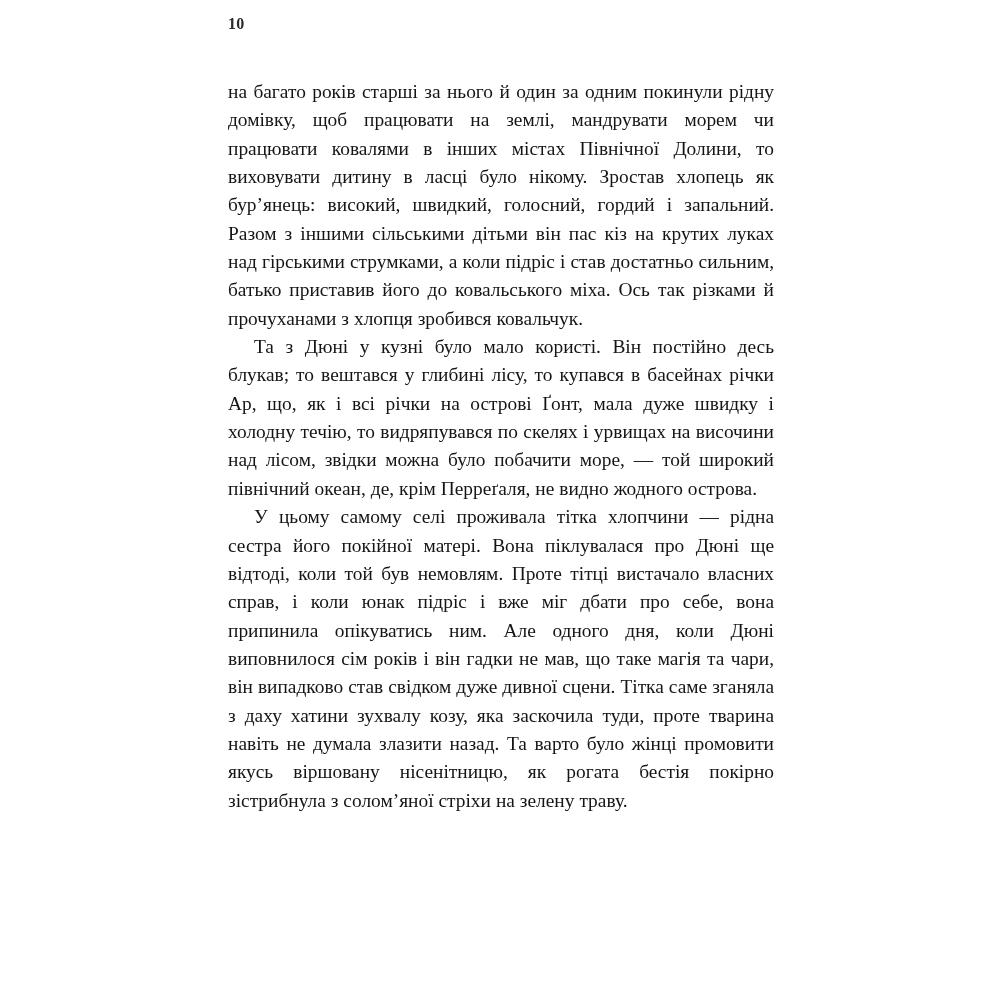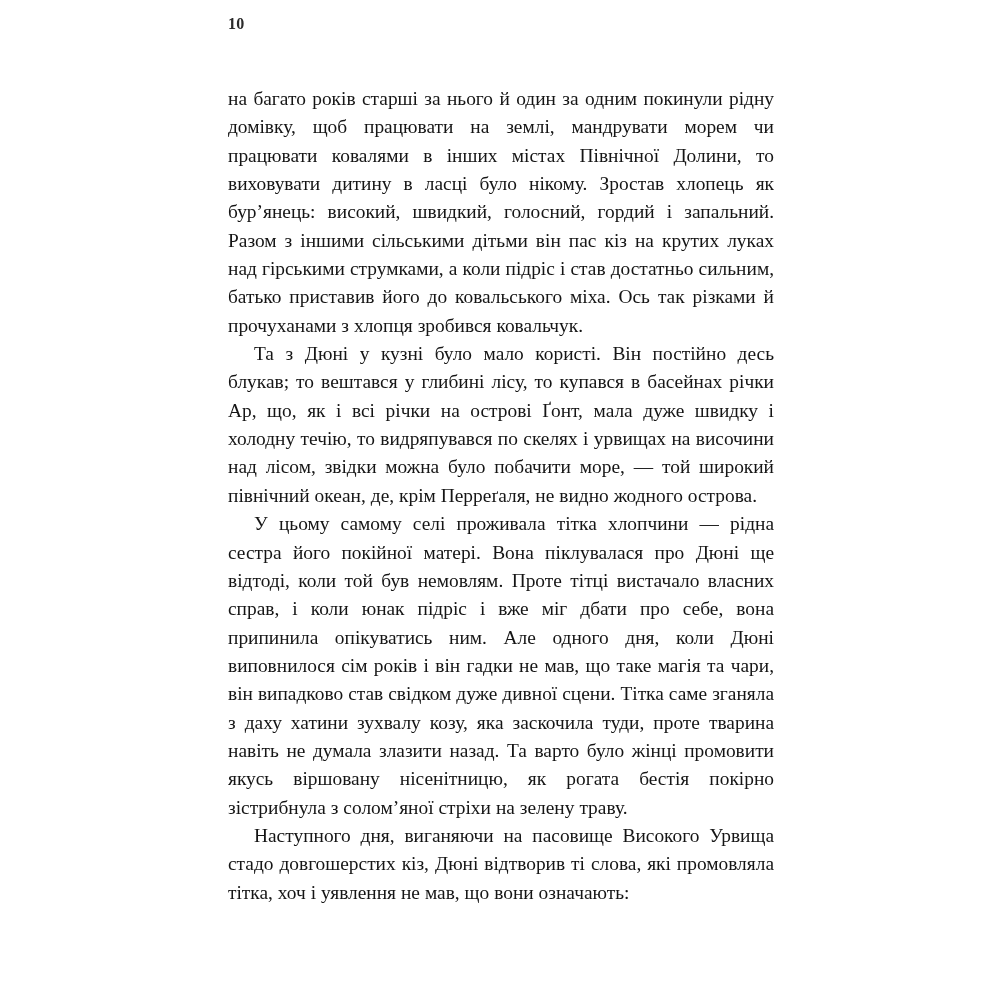--- a/index.html
+++ b/index.html
@@ -57,21 +57,21 @@
     letter-spacing: 1.35px;
     text-transform: uppercase;
     line-height: 1;
     white-space: nowrap;
   }
 
   
   .textblock {
     position: absolute;
     left: 228px;
-    top: 85px;
+    top: 78px;
     width: 546px;
   }
 
   .para {
     margin: 0;
     font-size: 19.4px;
     line-height: 28.35px;
     text-align: justify;
     text-justify: inter-word;
     text-indent: 26px;
@@ -98,16 +98,15 @@
 <div class="page">
 
   <div class="running-head">
     <span class="folio">10</span>
   </div>
 
   <div class="textblock">
     <p class="para no-indent nostretch">на багато років старші за нього й один за одним покинули рідну домівку, щоб працювати на землі, мандрувати морем чи працювати ковалями в інших містах Північної Долини, то виховувати дитину в ласці було нікому. Зростав хлопець як бур’янець: високий, швидкий, голосний, гордий і запальний. Разом з іншими сільськими дітьми він пас кіз на крутих луках над гірськими струмками, а коли підріс і став достатньо сильним, батько приставив його до ковальського міха. Ось так різками й прочуханами з хлопця зробився ковальчук.</p>
     <p class="para nostretch">Та з Дюні у кузні було мало користі. Він постійно десь блукав; то вештався у глибині лісу, то купався в басейнах річки Ар, що, як і всі річки на острові Ґонт, мала дуже швидку і холодну течію, то видряпувався по скелях і урвищах на височини над лісом, звідки можна було побачити море, — той широкий північний океан, де, крім Перреґаля, не видно жодного острова.</p>
     <p class="para nostretch">У цьому самому селі проживала тітка хлопчини — рідна сестра його покійної матері. Вона піклувалася про Дюні ще відтоді, коли той був немовлям. Проте тітці вистачало власних справ, і коли юнак підріс і вже міг дбати про себе, вона припинила опікуватись ним. Але одного дня, коли Дюні виповнилося сім років і він гадки не мав, що таке магія та чари, він випадково став свідком дуже дивної сцени. Тітка саме зганяла з даху хатини зухвалу козу, яка заскочила туди, проте тварина навіть не думала злазити назад. Та варто було жінці промовити якусь віршовану нісенітницю, як рогата бестія покірно зістрибнула з солом’яної стріхи на зелену траву.</p>
-    <p class="para nostretch">Наступного дня, виганяючи на пасовище Високого Урвища стадо довгошерстих кіз, Дюні відтворив ті слова, які промовляла тітка, хоч і уявлення не мав, що вони означають:</p>
   </div>
 
 </div>
 
 </body></html>

